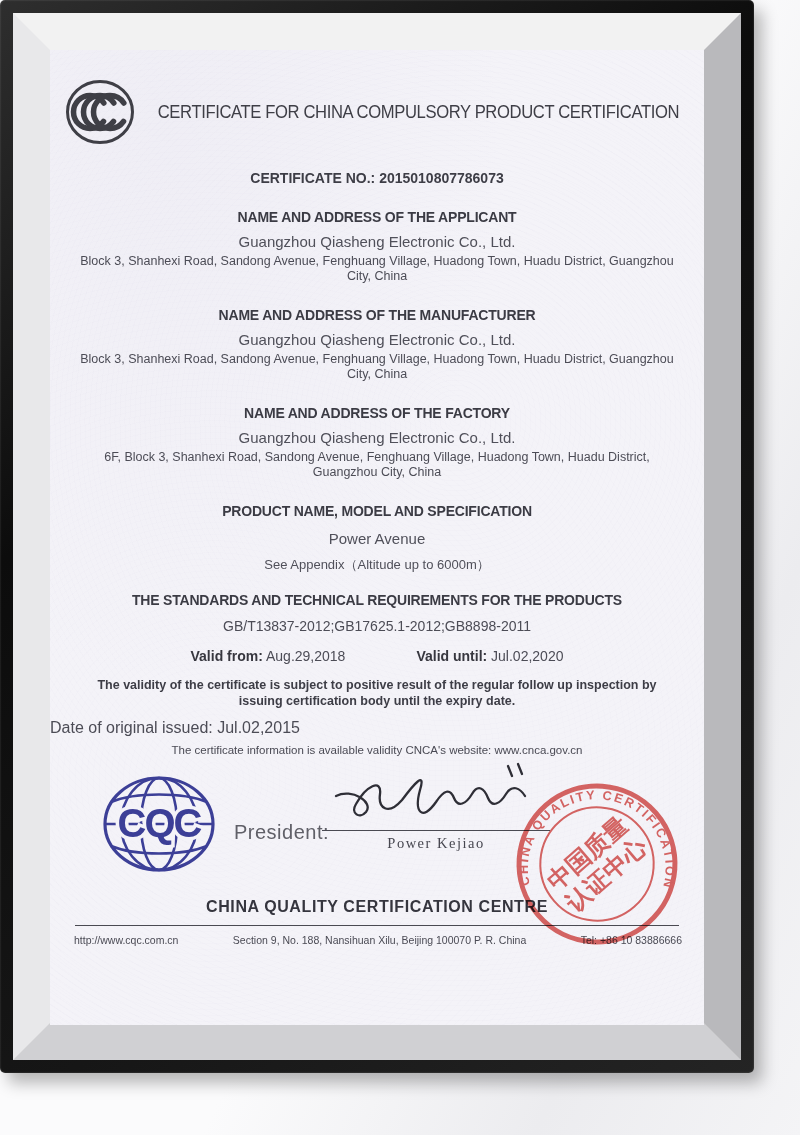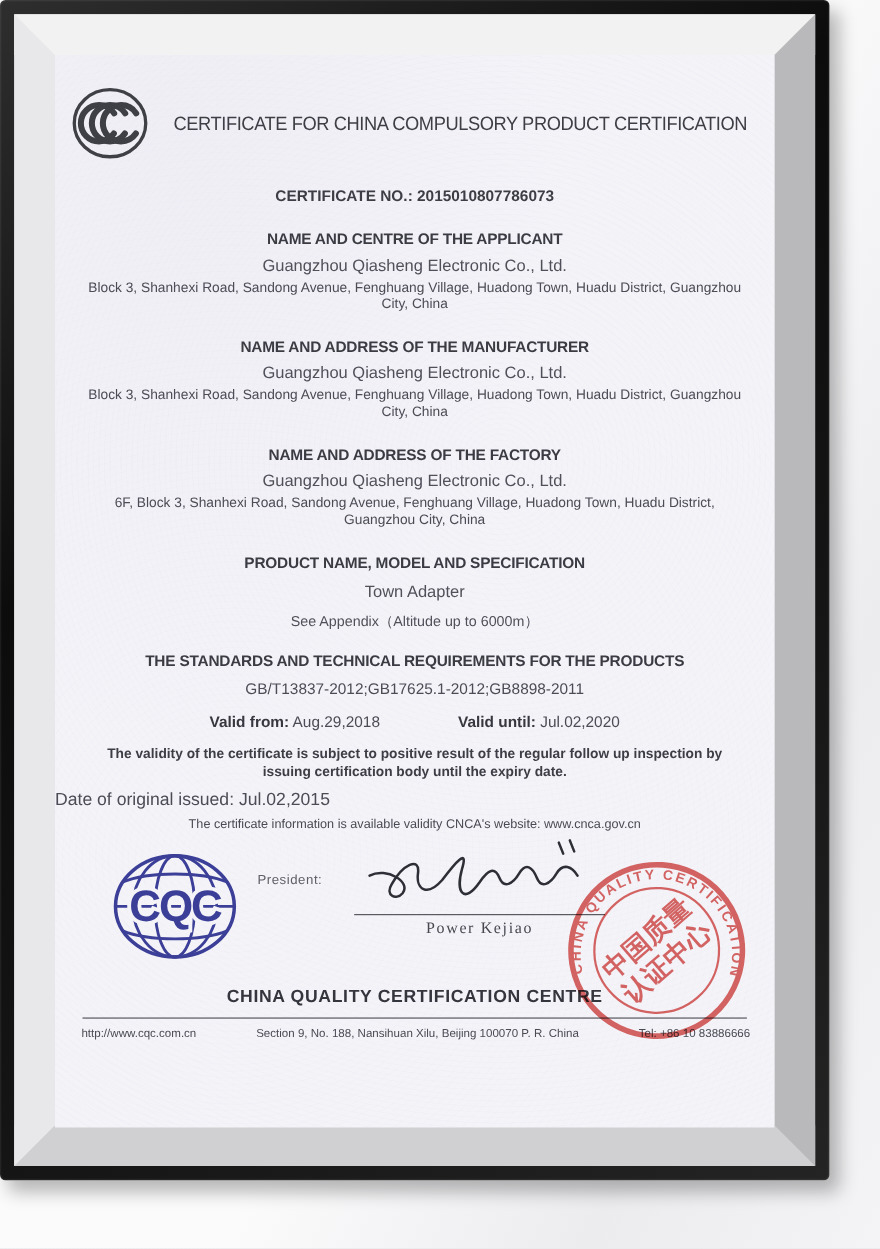--- a/index.html
+++ b/index.html
@@ -60,21 +60,21 @@
   .valid-row { margin-top: 14px; display: flex; justify-content: center; gap: 71px; font-size: 14px; }
   .valid-row b { color: #37373f; }
   .valid-row span { color: #4c4c56; }
 
   .validity-note { margin: 13px auto 0; max-width: 590px; text-align: center; font-size: 12.5px; font-weight: bold; line-height: 1.3; color: #3d3d46; }
   .orig-issued { margin-top: 9px; text-align: left; font-size: 16px; color: #4c4c56; }
   .info-line { margin-top: 7px; text-align: center; font-size: 11.5px; color: #4a4a54; }
 
   .sign-row { position: relative; height: 136px; margin-top: 4px; }
   .cqc-logo { position: absolute; left: 50px; top: -6px; }
-  .president-label { position: absolute; left: 184px; top: 33px; font-size: 12px; color: #606068; letter-spacing: 0.5px; }
+  .president-label { position: absolute; left: 184px; top: 61px; font-size: 20px; color: #606068; letter-spacing: 0.5px; }
   .sig-block { position: absolute; left: 272px; top: -2px; width: 228px; }
   .sig-line { border-top: 1.5px solid #4a4a52; margin-top: -6px; }
   .sig-name { margin-top: 4px; text-align: center; font-family: "Liberation Serif", serif; font-size: 14.5px; letter-spacing: 1.5px; color: #474750; }
 
   .seal { position: absolute; left: 464px; top: 731px; width: 166px; height: 166px; opacity: 0.88; mix-blend-mode: multiply; transform: rotate(4deg); }
 
   .footer-title { margin-top: 2px; text-align: center; font-weight: bold; font-size: 16px; letter-spacing: 0.6px; color: #35353e; }
   .footer-rule { width: 604px; margin: 9px auto 0; border-top: 1.5px solid #4a4a52; }
   .footer-info { margin: 8px 22px 0 24px; display: flex; justify-content: space-between; align-items: center; font-size: 10.5px; color: #4a4a54; gap: 22px; }
 </style>
@@ -94,40 +94,40 @@
             <circle cx="46" cy="34" r="16.5" fill="none" stroke="#3f3f46" stroke-width="5.5" stroke-dasharray="83.5 20.2" stroke-dashoffset="-10" stroke-linecap="round"></circle>
           </svg>
           <div class="title">
             <span>CERTIFICATE FOR CHINA COMPULSORY PRODUCT CERTIFICATION</span>
           </div>
         </div>
 
         <div class="cert-no">CERTIFICATE NO.: 2015010807786073</div>
 
         <div>
-          <div class="sec-heading">NAME AND CENTRE OF THE APPLICANT</div>
+          <div class="sec-heading">NAME AND ADDRESS OF THE APPLICANT</div>
           <div class="sec-name">Guangzhou Qiasheng Electronic Co., Ltd.</div>
           <div class="sec-addr">Block 3, Shanhexi Road, Sandong Avenue, Fenghuang Village, Huadong Town, Huadu District, Guangzhou City, China</div>
         </div>
 
         <div>
           <div class="sec-heading">NAME AND ADDRESS OF THE MANUFACTURER</div>
           <div class="sec-name">Guangzhou Qiasheng Electronic Co., Ltd.</div>
           <div class="sec-addr">Block 3, Shanhexi Road, Sandong Avenue, Fenghuang Village, Huadong Town, Huadu District, Guangzhou City, China</div>
         </div>
 
         <div>
           <div class="sec-heading">NAME AND ADDRESS OF THE FACTORY</div>
           <div class="sec-name">Guangzhou Qiasheng Electronic Co., Ltd.</div>
           <div class="sec-addr">6F, Block 3, Shanhexi Road, Sandong Avenue, Fenghuang Village, Huadong Town, Huadu District, Guangzhou City, China</div>
         </div>
 
         <div>
           <div class="sec-heading">PRODUCT NAME, MODEL AND SPECIFICATION</div>
-          <div class="product-name">Town Adapter</div>
+          <div class="product-name">Power Avenue</div>
           <div class="product-note">See Appendix（Altitude up to 6000m）</div>
         </div>
 
         <div>
           <div class="sec-heading" style="margin-top:18px">THE STANDARDS AND TECHNICAL REQUIREMENTS FOR THE PRODUCTS</div>
           <div class="standards-val">GB/T13837-2012;GB17625.1-2012;GB8898-2011</div>
         </div>
 
 
         <div class="valid-row">

